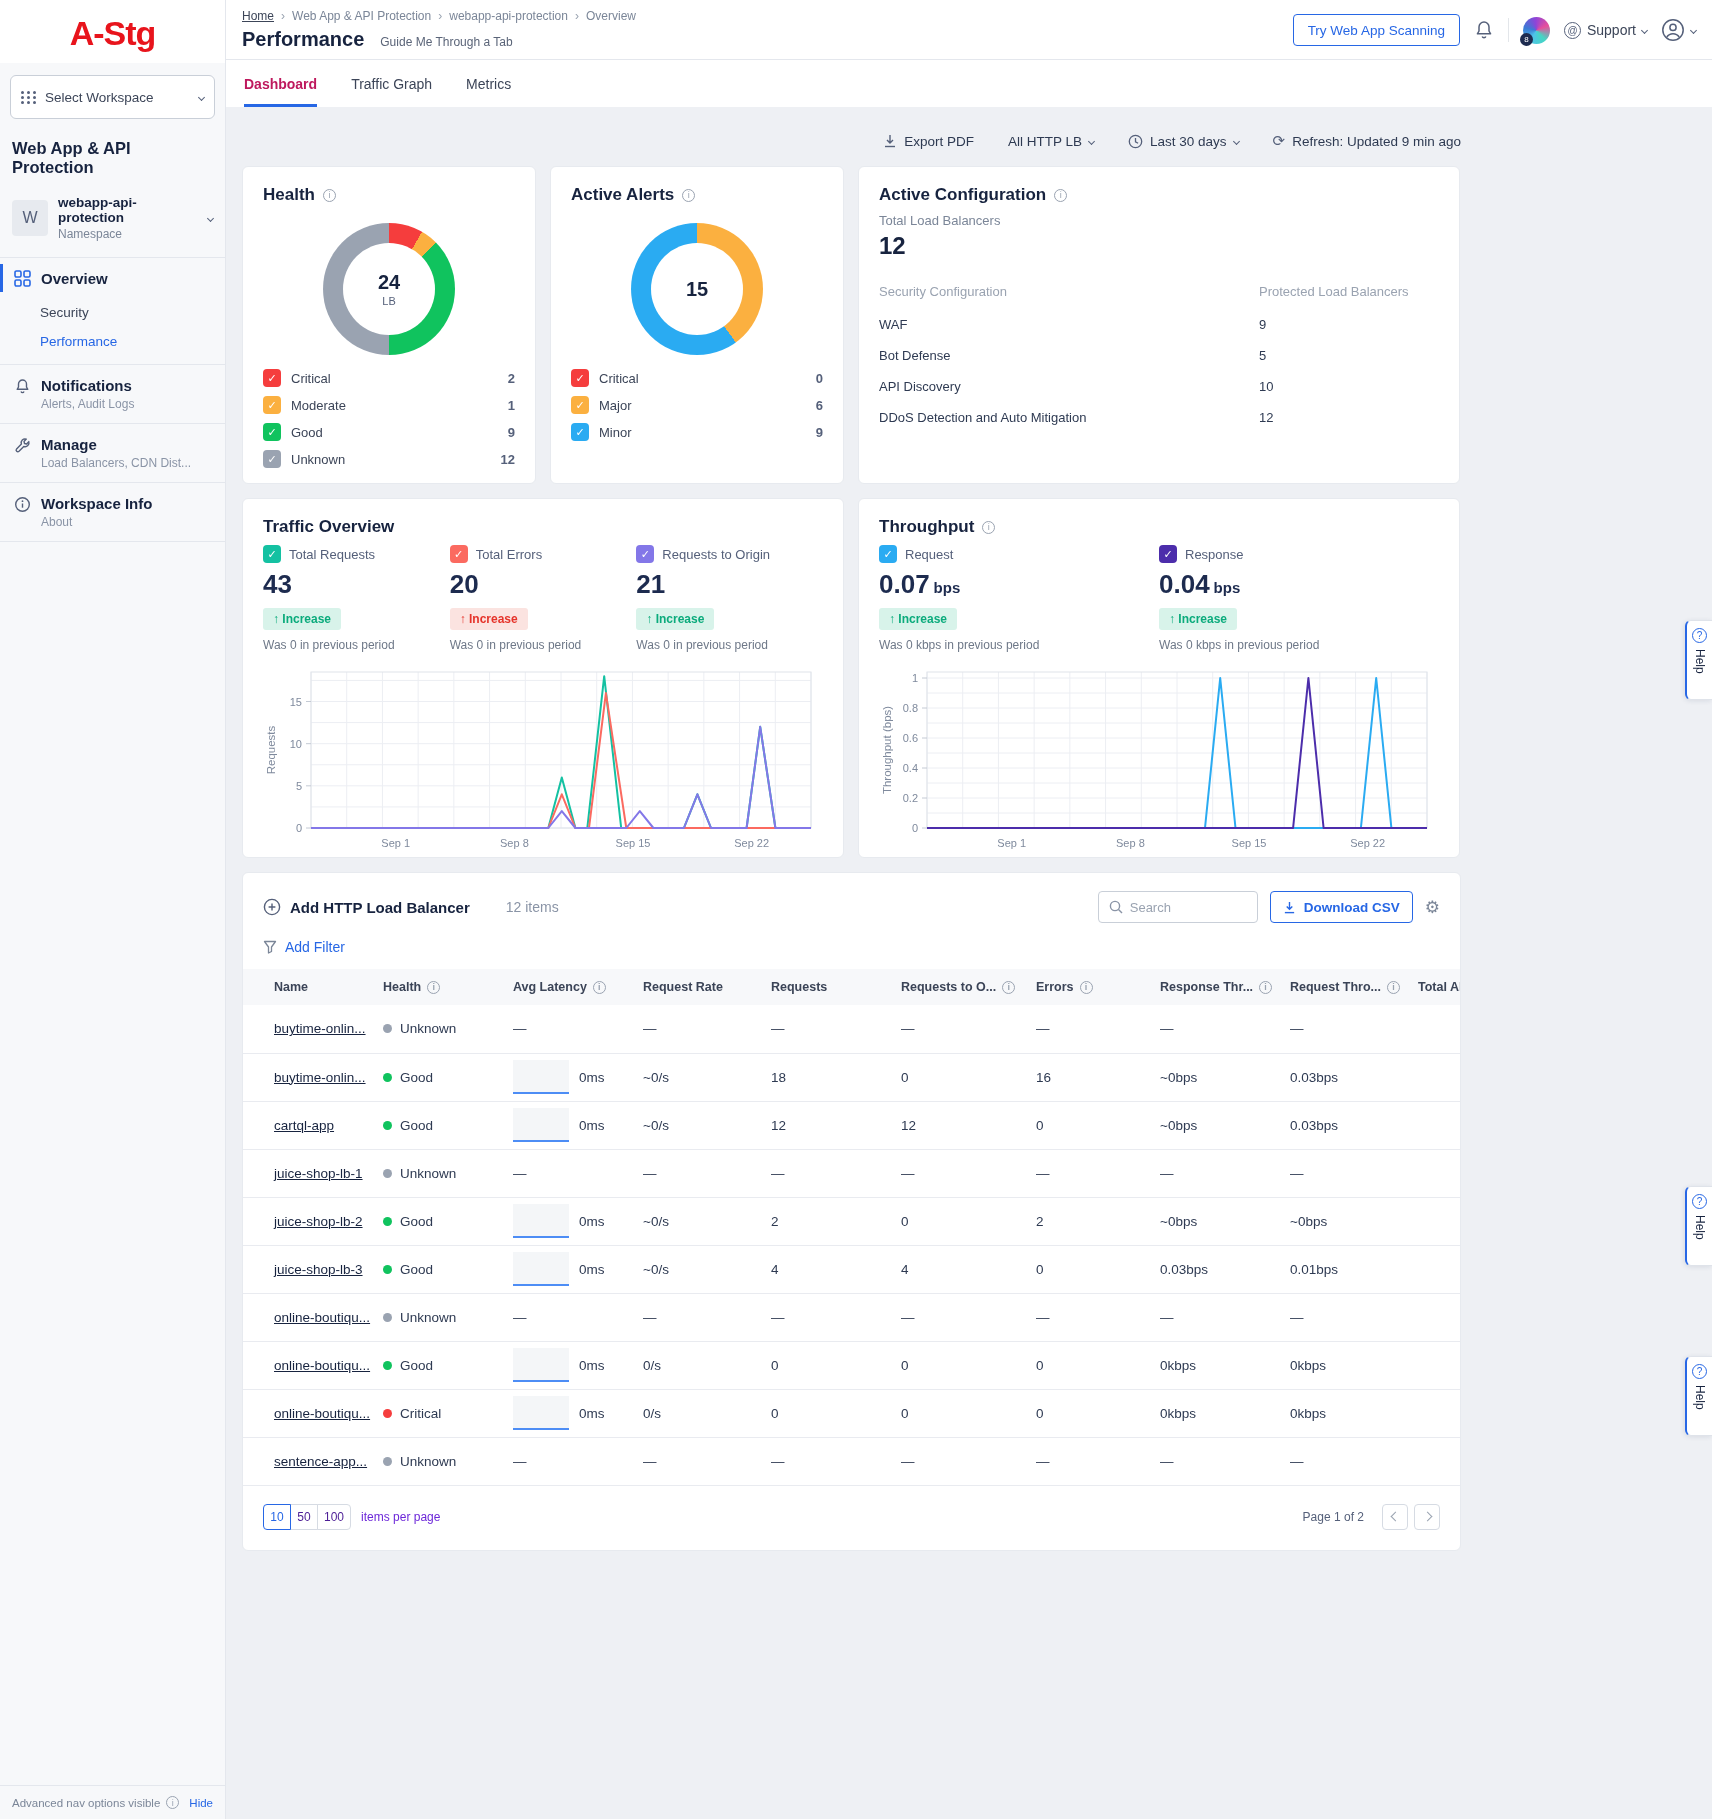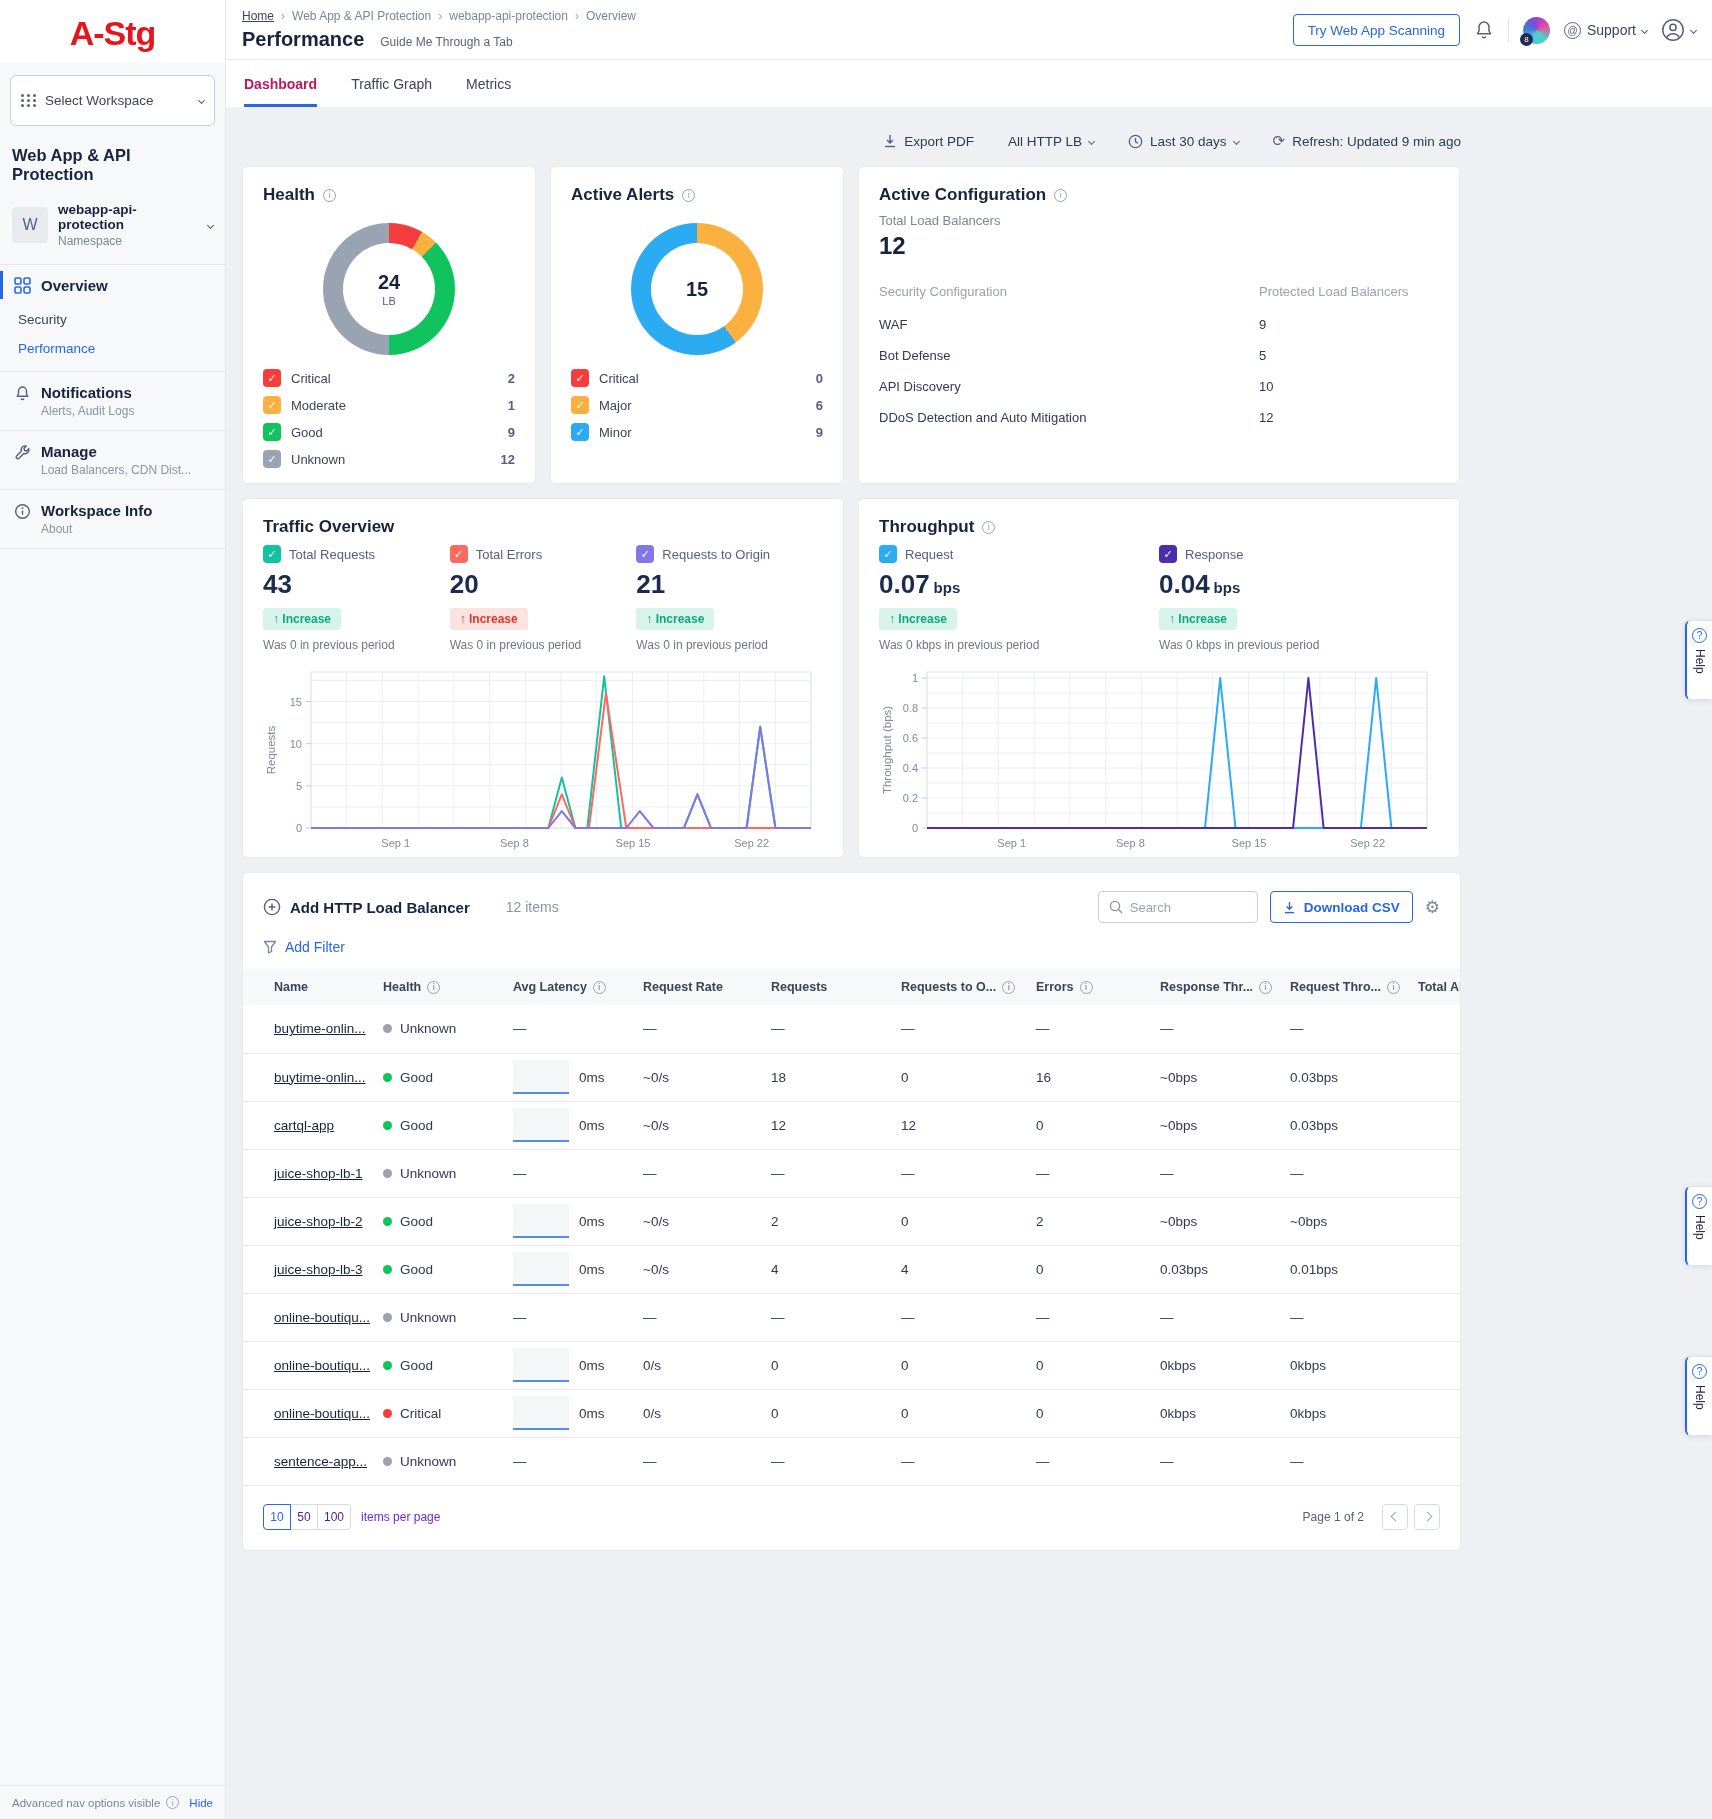--- a/index.html
+++ b/index.html
@@ -4,37 +4,37 @@
 <style>
   * { margin:0; padding:0; box-sizing:border-box; }
   html,body { width:1712px; height:1819px; }
   body { font-family:"Liberation Sans","DejaVu Sans",sans-serif; background:#eef0f4; color:#2e3a52; position:relative; overflow:hidden; }
   .app { display:flex; width:1712px; height:1819px; }
 
   
   .sidebar { width:226px; min-width:226px; background:#f7f8fa; border-right:1px solid #e4e7ed; display:flex; flex-direction:column; height:100%; }
   .logo-box { background:#fff; padding:14px 0 10px 0; text-align:center; }
   .logo-text { color:#e8141c; font-weight:bold; font-size:34px; letter-spacing:-1px; }
-  .ws-select { margin:12px 10px 6px 10px; background:#fff; border:1px solid #c9cfd8; border-radius:6px; height:51px; display:flex; align-items:center; padding:0 10px; gap:8px; cursor:pointer; }
+  .ws-select { margin:12px 10px 6px 10px; background:#fff; border:1px solid #c9cfd8; border-radius:6px; height:44px; display:flex; align-items:center; padding:0 10px; gap:8px; cursor:pointer; }
   .ws-select-label { font-size:13.5px; color:#3c4558; flex:1; }
   .grid-dots { display:grid; grid-template-columns:repeat(3,4px); grid-gap:2px; }
   .grid-dots i { width:3px; height:3px; border-radius:50%; background:#55607a; }
   .app-title { font-size:16.5px; font-weight:bold; color:#17233f; padding:14px 12px 10px 12px; }
   .ns-row { display:flex; align-items:center; gap:10px; padding:8px 12px 16px 12px; }
   .ns-avatar { width:36px; height:36px; background:#e7eaef; border-radius:4px; display:flex; align-items:center; justify-content:center; font-size:16px; color:#55607a; }
   .ns-meta { flex:1; }
   .ns-name { font-size:13.5px; font-weight:bold; color:#17233f; }
   .ns-sub { font-size:12px; color:#7b8698; margin-top:2px; }
   .chev { width:7px; height:7px; border-right:1.6px solid #55607a; border-bottom:1.6px solid #55607a; transform:rotate(45deg); display:inline-block; }
   .chev.small { width:5px; height:5px; }
   .nav-block { border-top:1px solid #e4e7ed; }
   .nav-main { display:flex; align-items:center; gap:10px; padding:11px 14px; position:relative; cursor:pointer; }
   .nav-main.active::before { content:""; position:absolute; left:0; top:6px; bottom:6px; width:3px; background:#2767e5; }
   .nav-main-label { font-size:15px; font-weight:bold; color:#17233f; }
-  .nav-sub-item { padding:7px 14px 7px 18px; font-size:13.5px; color:#3c4558; cursor:pointer; }
+  .nav-sub-item { padding:7px 14px 7px 40px; font-size:13.5px; color:#3c4558; cursor:pointer; }
   .nav-sub-item.active { color:#2767e5; }
   .nav-group { border-top:1px solid #e4e7ed; padding:12px 14px; cursor:pointer; }
   .nav-group-head { display:flex; align-items:flex-start; gap:10px; }
   .nav-group-label { font-size:15px; font-weight:bold; color:#17233f; }
   .nav-group-sub { font-size:12px; color:#8a94a6; margin-top:3px; }
   .nav-icon { width:17px; height:17px; flex:none; margin-top:1px; }
   .sidebar-spacer { flex:1; }
   .sidebar-footer { border-top:1px solid #e4e7ed; padding:10px 12px; display:flex; align-items:center; gap:6px; font-size:11.5px; color:#7b8698; }
   .hide-link { color:#2767e5; margin-left:auto; cursor:pointer; }
   .info-i { display:inline-flex; width:13px; height:13px; min-width:13px; border:1px solid #9aa3b1; border-radius:50%; color:#9aa3b1; font-size:9px; align-items:center; justify-content:center; font-style:normal; }

